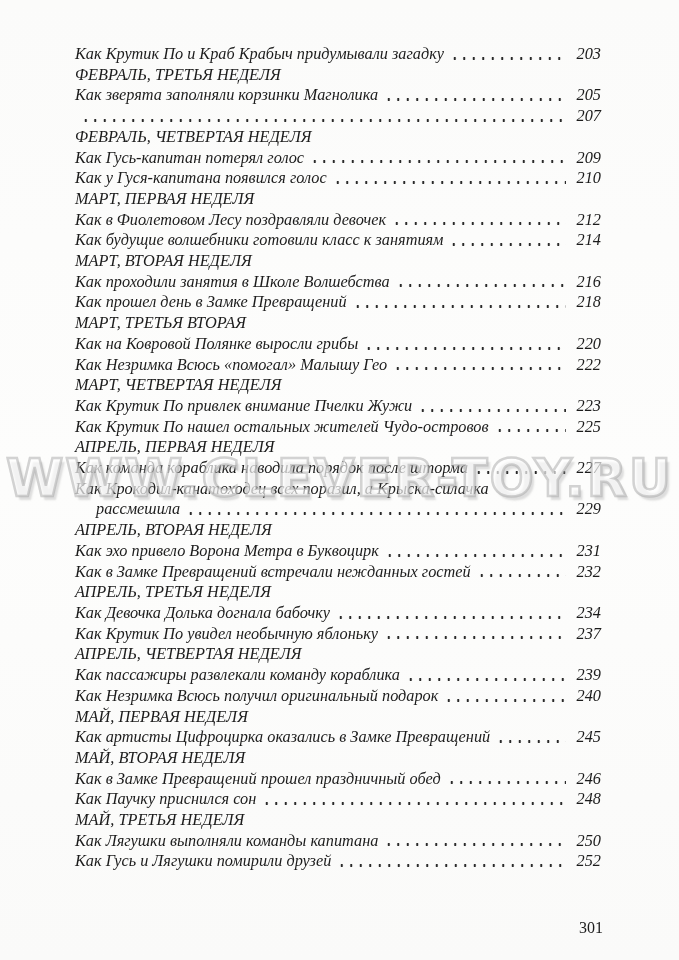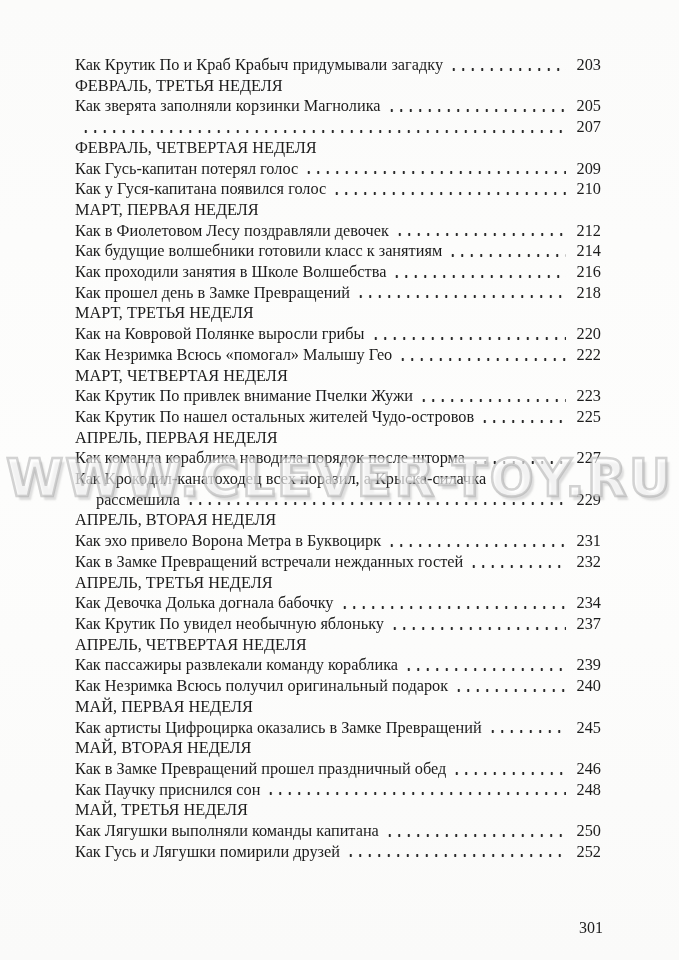--- a/index.html
+++ b/index.html
@@ -10,22 +10,23 @@
     color: #1c1c1c;
     position: relative;
     overflow: hidden;
   }
   .page {
     position: absolute; inset: 0;
     background: linear-gradient(180deg, #fbfbfa 0%, #fdfdfc 50%, #fafaf9 100%);
   }
   .toc {
     position: absolute;
-    left: 75px; top: 55px;
+    left: 75px; top: 44px;
     width: 526px;
+    font-style: italic;
   }
   .row {
     display: flex;
     align-items: baseline;
     line-height: 20.7px;
     font-size: 16.3px;
     white-space: nowrap;
   }
   .row .t { flex: 0 0 auto; }
   .row.indent .t { padding-left: 21px; }
@@ -104,32 +105,35 @@
       <div class="row entry">
         <span class="t">Как в Фиолетовом Лесу поздравляли девочек</span>
         <span class="dots"></span>
         <span class="pg">212</span>
       </div>
       <div class="row entry">
         <span class="t">Как будущие волшебники готовили класс к занятиям</span>
         <span class="dots"></span>
         <span class="pg">214</span>
       </div>
+      <div class="row header">
+        <span class="t">МАРТ, ВТОРАЯ НЕДЕЛЯ</span>
+      </div>
       <div class="row entry">
         <span class="t">Как проходили занятия в Школе Волшебства</span>
         <span class="dots"></span>
         <span class="pg">216</span>
       </div>
       <div class="row entry">
         <span class="t">Как прошел день в Замке Превращений</span>
         <span class="dots"></span>
         <span class="pg">218</span>
       </div>
       <div class="row header">
-        <span class="t">МАРТ, ТРЕТЬЯ НЕДЕЛЯ</span>
+        <span class="t">МАРТ, ТРЕТЬЯ ВТОРАЯ</span>
       </div>
       <div class="row entry">
         <span class="t">Как на Ковровой Полянке выросли грибы</span>
         <span class="dots"></span>
         <span class="pg">220</span>
       </div>
       <div class="row entry">
         <span class="t">Как Незримка Всюсь «помогал» Малышу Гео</span>
         <span class="dots"></span>
         <span class="pg">222</span>

